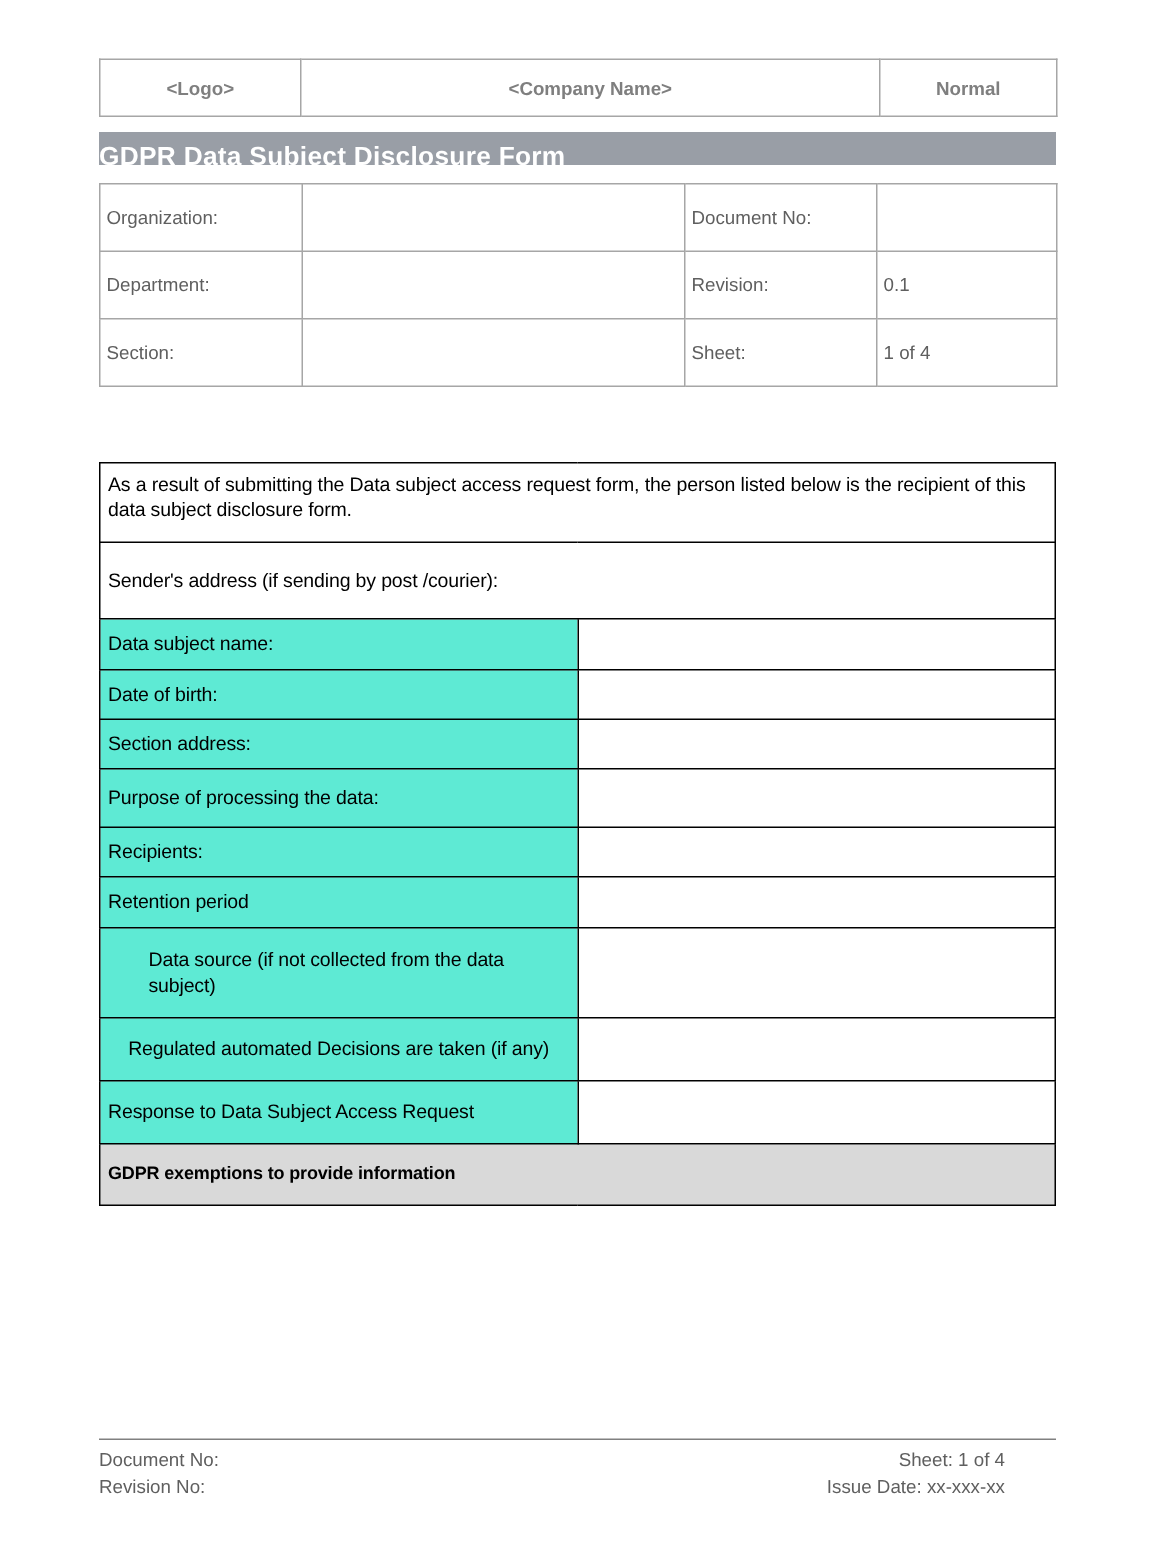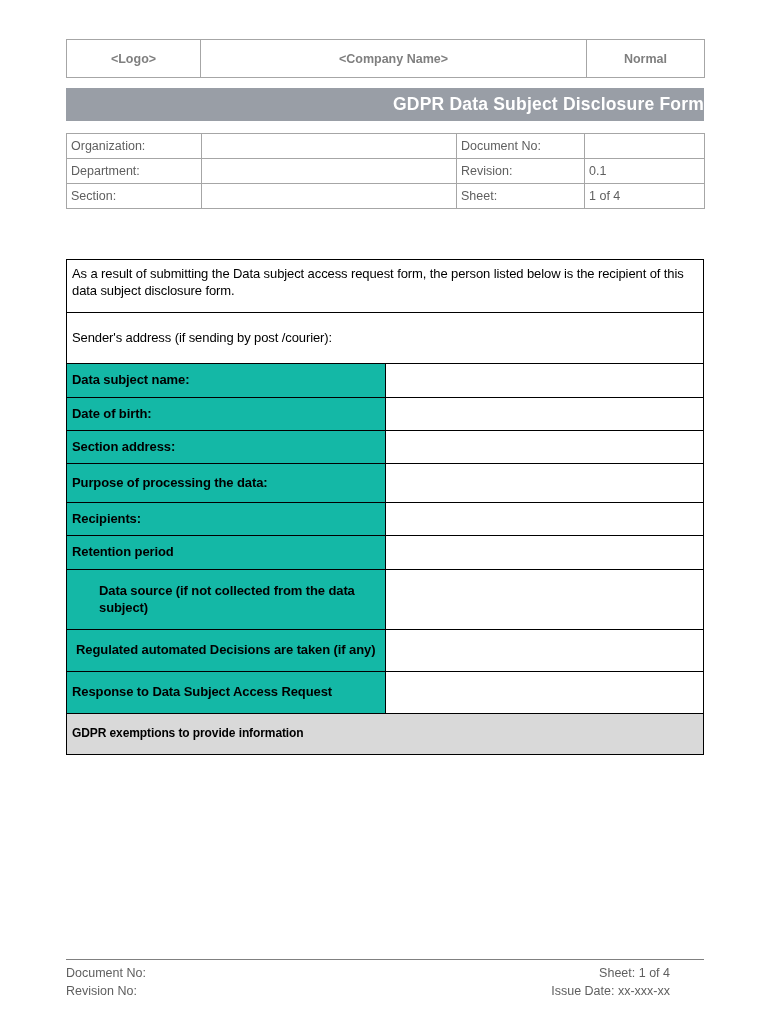--- a/index.html
+++ b/index.html
@@ -28,38 +28,38 @@
     color: #7f7f7f;
   }
   .hdr { margin-top: 36px; }
   .hdr .c-logo { width: 134px; }
   .hdr .c-company { width: 386px; }
   .hdr .c-class { width: 118px; }
 
   
   .banner {
     margin-top: 10px;
-    height: 33px;
+    height: 22px;
     background: #999ea6;
     color: #ffffff;
     font-weight: bold;
     font-size: 17.5px;
-    text-align: right;
+    text-align: left;
     line-height: 33px;
     letter-spacing: 0.2px;
   }
 
   
   .meta { margin-top: 12px; }
   .meta td {
     border: 1px solid #a6a6a6;
     height: 20px;
     font-size: 12.5px;
     color: #5f5f5f;
-    padding: 5px 4px;
+    padding: 15px 4px;
     vertical-align: middle;
     white-space: nowrap;
     overflow: hidden;
   }
   .meta .m1 { width: 135px; }
   .meta .m2 { width: 255px; }
   .meta .m3 { width: 128px; }
   .meta .m4 { width: 120px; }
 
   
@@ -69,22 +69,22 @@
     font-size: 13px;
     padding: 3px 5px;
     vertical-align: middle;
     letter-spacing: -0.1px;
     line-height: 1.3;
   }
   .form td.intro { height: 53px; vertical-align: top; padding-top: 6px; }
   .form td.sender { height: 51px; }
   .form td.label {
     width: 187px;
-    background: #14b8a6;
-    font-weight: bold;
+    background: #5eead4;
+    font-weight: normal;
   }
   .form td.value { width: 451px; background: #ffffff; }
   .form tr.r0 td { height: 34px; }
   .form tr.r1 td { height: 33px; }
   .form tr.r2 td { height: 33px; }
   .form tr.r3 td { height: 39px; }
   .form tr.r4 td { height: 33px; }
   .form tr.r5 td { height: 34px; }
   .form tr.r6 td { height: 60px; padding-left: 32px; }
   .form tr.r7 td { height: 42px; text-align: center; }

